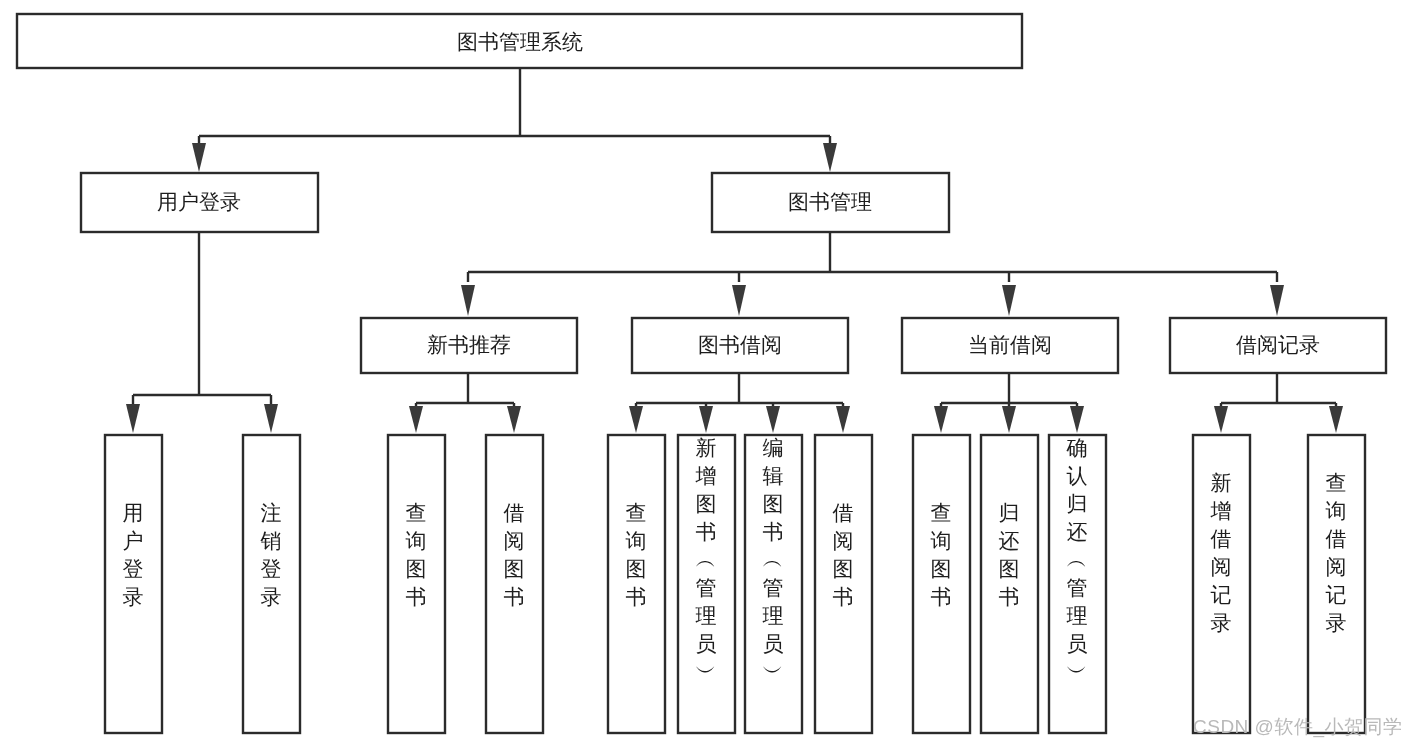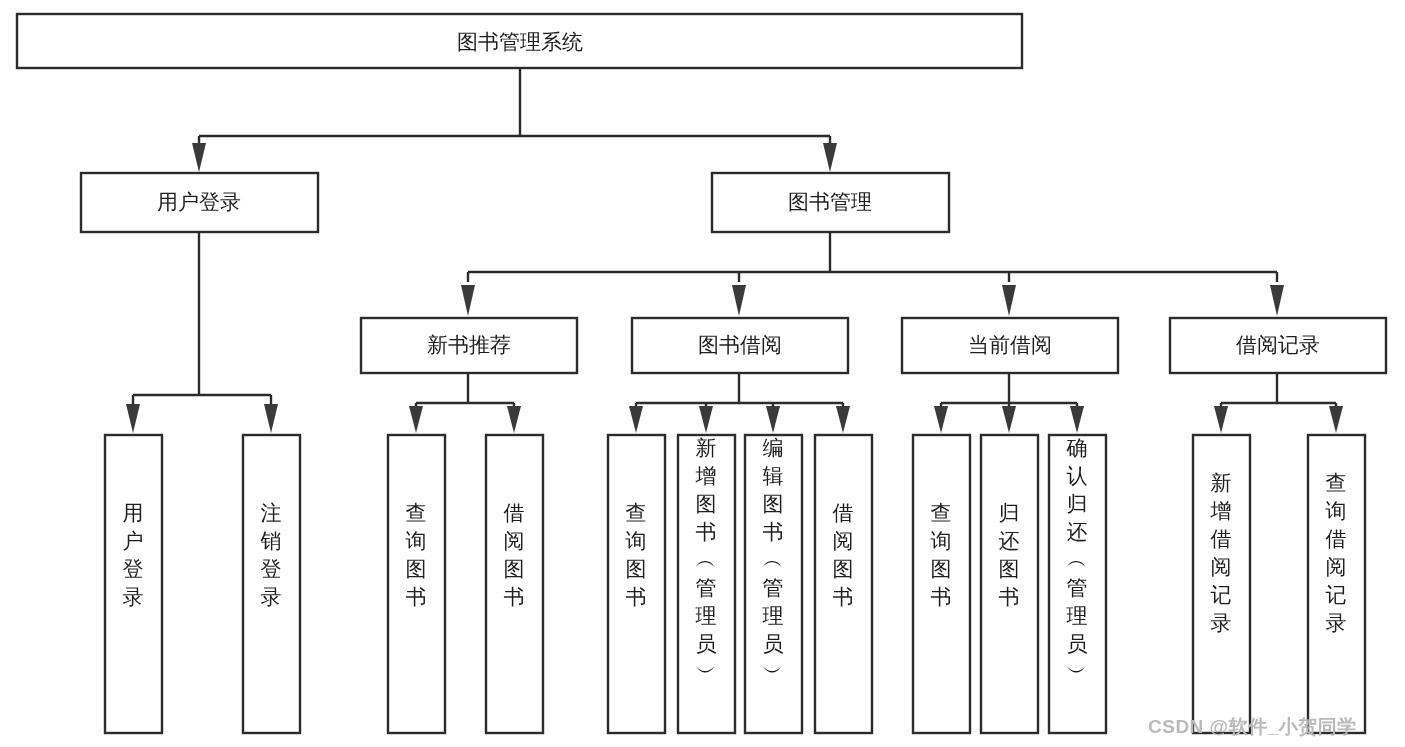--- a/index.html
+++ b/index.html
@@ -233,15 +233,15 @@
       <text class="node-label-v" x="1221" y="490"><tspan x="1221" dy="0">新</tspan><tspan x="1221" dy="28">增</tspan><tspan x="1221" dy="28">借</tspan><tspan x="1221" dy="28">阅</tspan><tspan x="1221" dy="28">记</tspan><tspan x="1221" dy="28">录</tspan></text>
     </g>
 
     <g>
       <rect class="node-box" x="1308" y="435" width="57" height="298"></rect>
       <text class="node-label-v" x="1336" y="490"><tspan x="1336" dy="0">查</tspan><tspan x="1336" dy="28">询</tspan><tspan x="1336" dy="28">借</tspan><tspan x="1336" dy="28">阅</tspan><tspan x="1336" dy="28">记</tspan><tspan x="1336" dy="28">录</tspan></text>
     </g>
 
   </svg>
 
-  <div class="watermark" style="left: 1148px; top: 714px; font-weight: bold;">CSDN @软件_小贺同学</div>
+  <div class="watermark" style="left: 1193px; top: 714px;">CSDN @软件_小贺同学</div>
 
 </div>
 
 </body></html>

